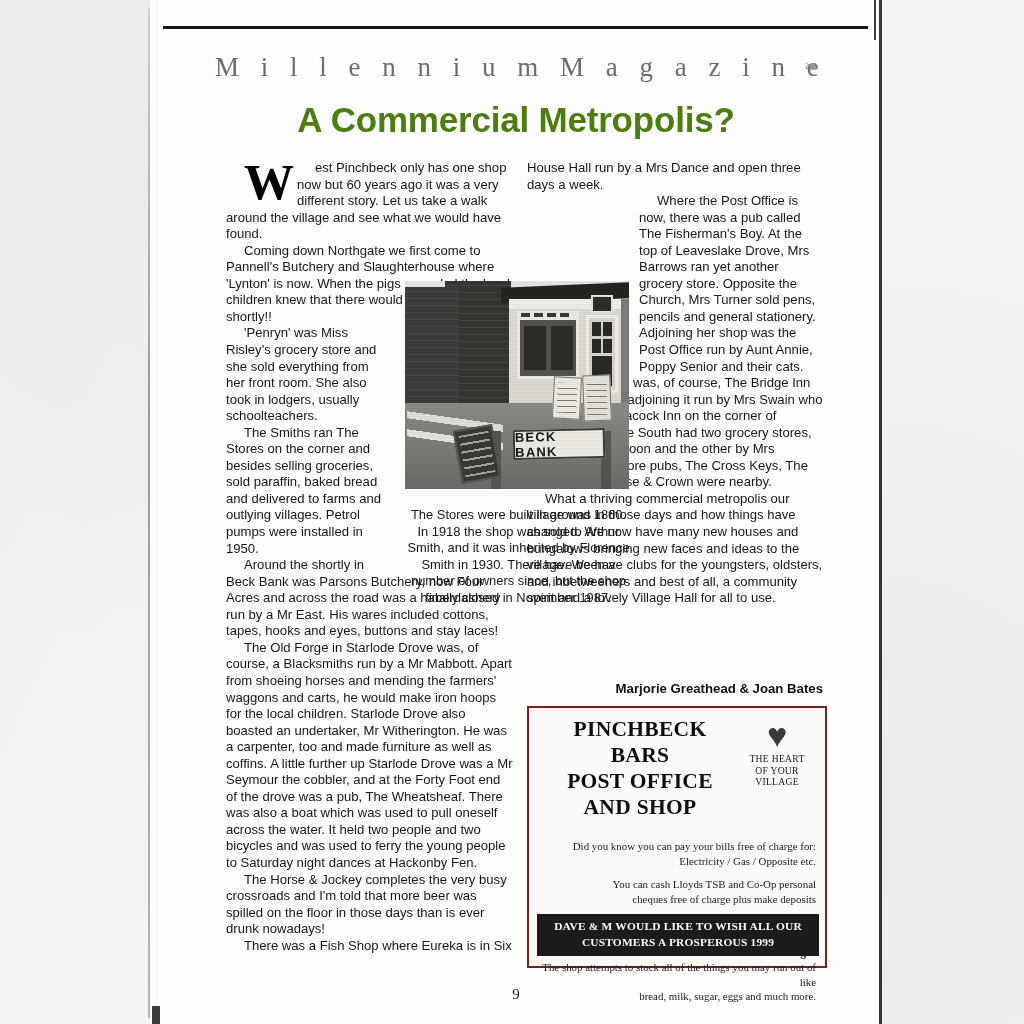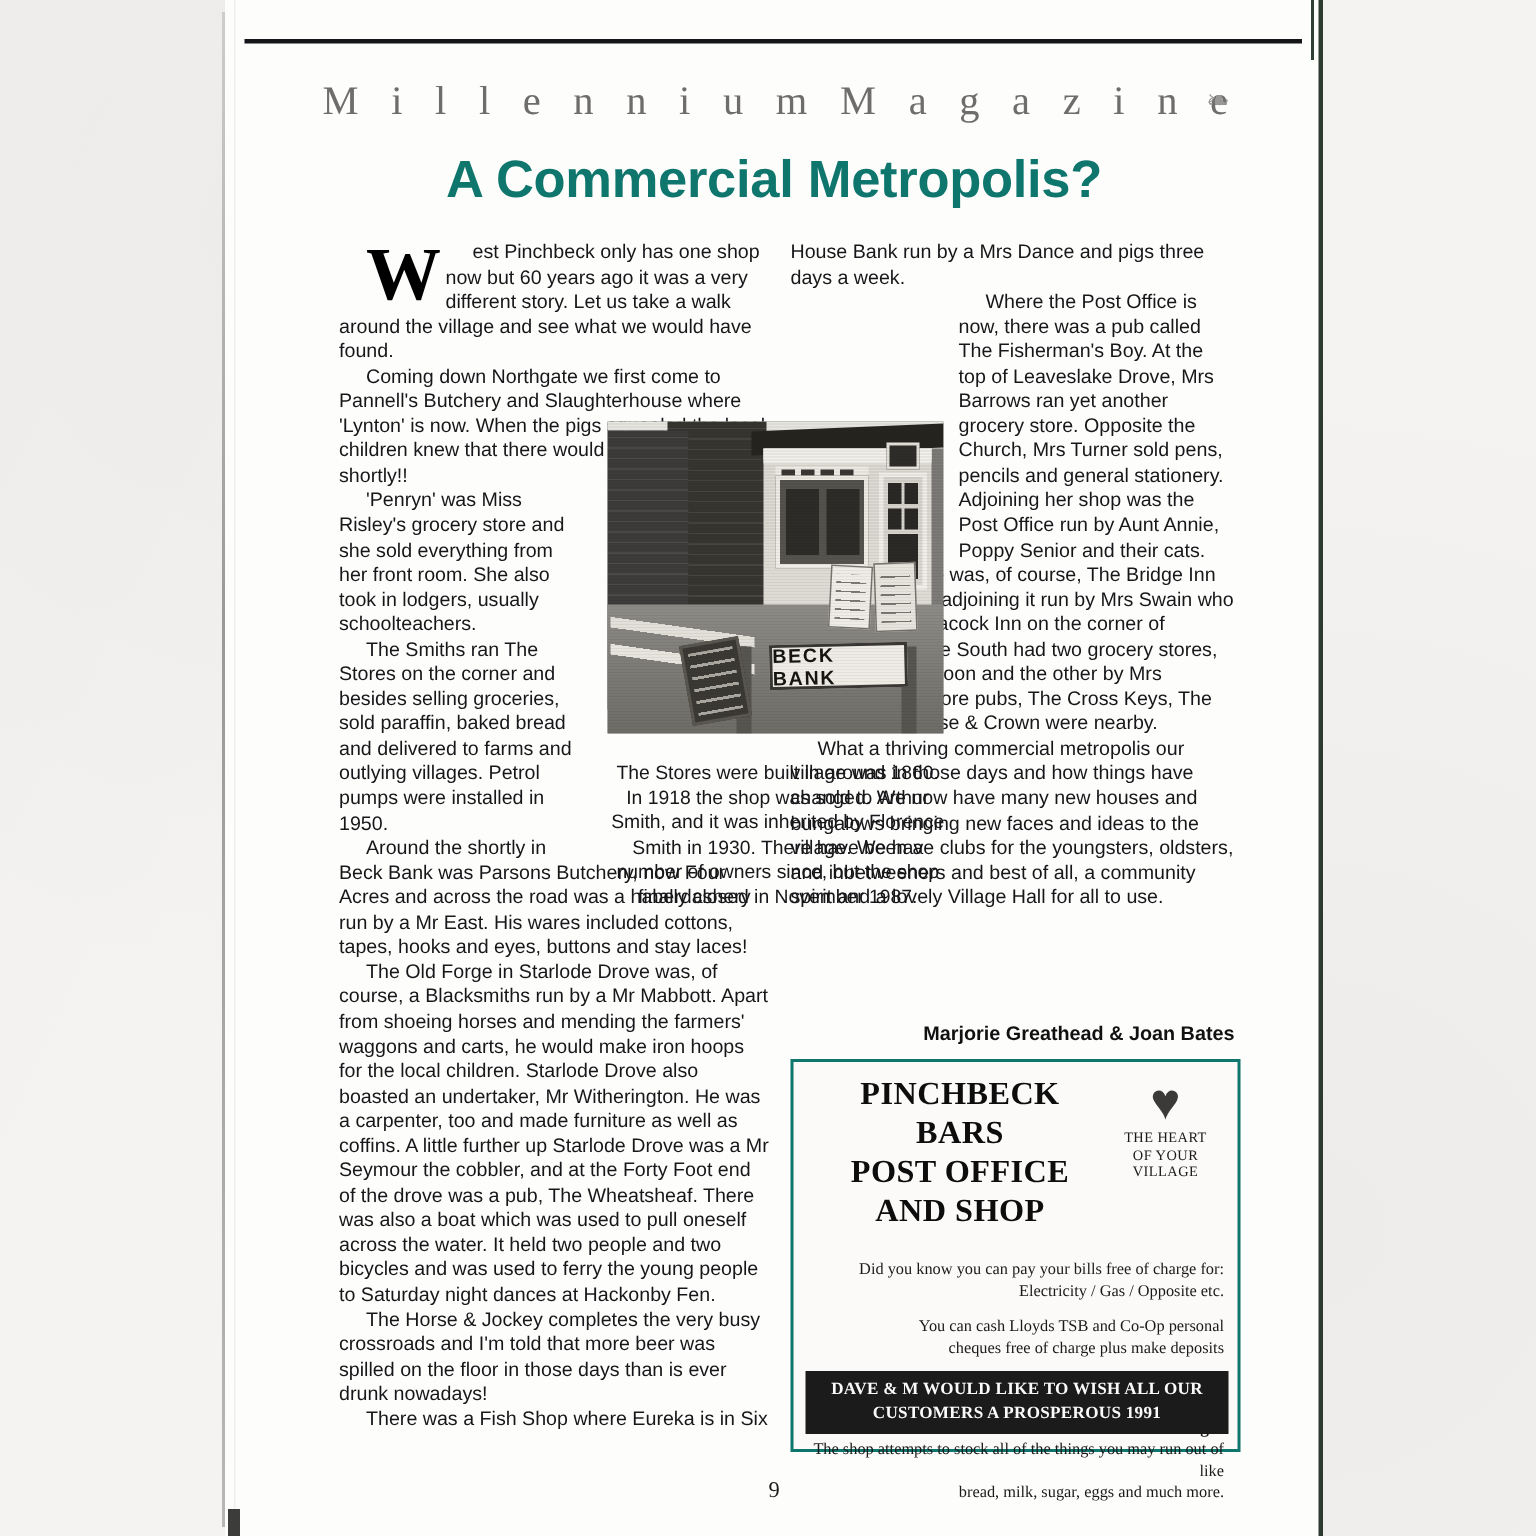--- a/index.html
+++ b/index.html
@@ -117,21 +117,21 @@
   
   #headline {
     position: absolute;
     left: 160px;
     top: 100px;
     width: 712px;
     text-align: center;
     font-family: "Liberation Sans", sans-serif;
     font-size: 35px;
     font-weight: 700;
-    color: #0f766e;
+    color: #4d7c0f;
     letter-spacing: -0.2px;
   }
 
   
   #article {
     position: absolute;
     left: 0;
     top: 0;
     width: 916px;
     height: 1024px;
@@ -402,21 +402,21 @@
   }
 
   
   #advert {
     position: absolute;
     left: 527px;
     top: 706px;
     width: 300px;
     height: 262px;
     background: #fbfaf8;
-    border: 2px solid #0f766e;
+    border: 2px solid #7f1d1d;
     box-sizing: border-box;
     padding: 8px 9px 0 9px;
   }
   .ad-head-row {
     display: flex;
     align-items: flex-start;
     justify-content: space-between;
   }
   .ad-headline {
     font-family: "Liberation Serif", serif;
@@ -521,21 +521,21 @@
       <div class="float-right-shape"></div>
       <p>'Penryn' was Miss Risley's grocery store and she sold everything from her front room. She also took in lodgers, usually  schoolteachers.</p>
       <p>The Smiths ran The Stores on the corner and besides selling groceries, sold paraffin, baked bread and delivered to farms and outlying villages. Petrol pumps were installed in 1950.</p>
       <p>Around the shortly in Beck Bank was Parsons Butchery, now Four Acres and across the road was a haberdashery run by a Mr East. His wares included cottons, tapes, hooks and eyes, buttons and stay laces!</p>
       <p>The Old Forge in Starlode Drove was, of course, a Blacksmiths run by a Mr Mabbott. Apart from shoeing horses and mending the farmers' waggons and carts, he would make iron hoops for the local children. Starlode Drove also boasted an undertaker, Mr Witherington. He was a carpenter, too and made furniture as well as coffins. A little further up Starlode Drove was a Mr Seymour the cobbler, and at the Forty Foot end of the drove was a pub, The Wheatsheaf. There was also a boat which was used to pull oneself across the water. It held two people and two bicycles and was used to ferry the young people to Saturday night dances at Hackonby Fen.</p>
       <p>The Horse &amp; Jockey completes the very busy crossroads and I'm told that more beer was spilled on the floor in those days than is ever drunk nowadays!</p>
       <p>There was a Fish Shop where Eureka is in Six</p>
     </div>
 
     <div class="col" id="right-col">
-      <p class="noindent">House Bank run by a Mrs Dance and pigs three days a week.</p>
+      <p class="noindent">House Hall run by a Mrs Dance and open three days a week.</p>
       <div class="float-left-shape"></div>
       <p>Where the Post Office is now, there was a pub called The Fisherman's Boy. At the top of Leaveslake Drove, Mrs Barrows ran yet another grocery store. Opposite the Church, Mrs Turner sold pens, pencils and general stationery. Adjoining her shop was the Post Office run by Aunt Annie, Poppy Senior and their cats.</p>
       <p>At Bars Bridge was, of course, The Bridge Inn with a Fish Shop adjoining it run by Mrs Swain who also kept The Peacock Inn on the corner of Fengate. Glenside South had two grocery stores, one run by Len Moon and the other by Mrs Patchet. Three more pubs, The Cross Keys, The Boat and The Rose &amp; Crown were nearby.</p>
       <p>What a thriving commercial metropolis our village was in those days and how things have changed. We now have many new houses and bungalows bringing new faces and ideas to the village. We have clubs for the youngsters, oldsters, and inbetweeners and best of all, a community spirit and a lovely Village Hall for all to use.</p>
     </div>
 
     <div id="byline">Marjorie Greathead &amp; Joan Bates</div>
   </div>
 
   <div id="photo-block">
@@ -606,18 +606,18 @@
         <span>Are you reaching retirement age?</span><br>
         <span>If so you can get your pension paid in cash every week</span><br>
         <span class="ad-strong">Please use it - don't risk losing it</span><br>
         <span>The shop attempts to stock all of the things you may run out of like</span><br>
         <span>bread, milk, sugar, eggs and much more.</span>
       </p>
     </div>
 
     <div class="ad-banner">
       <div>DAVE &amp; M WOULD LIKE TO WISH ALL OUR</div>
-      <div>CUSTOMERS A PROSPEROUS 1991</div>
+      <div>CUSTOMERS A PROSPEROUS 1999</div>
     </div>
   </div>
 
   <div id="page-number">9</div>
 </div>
 
 </body></html>

